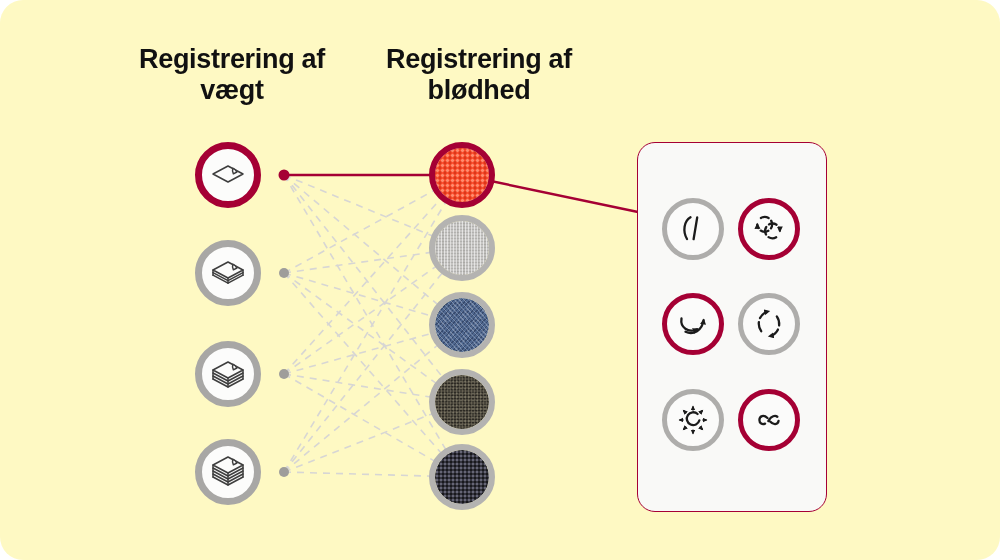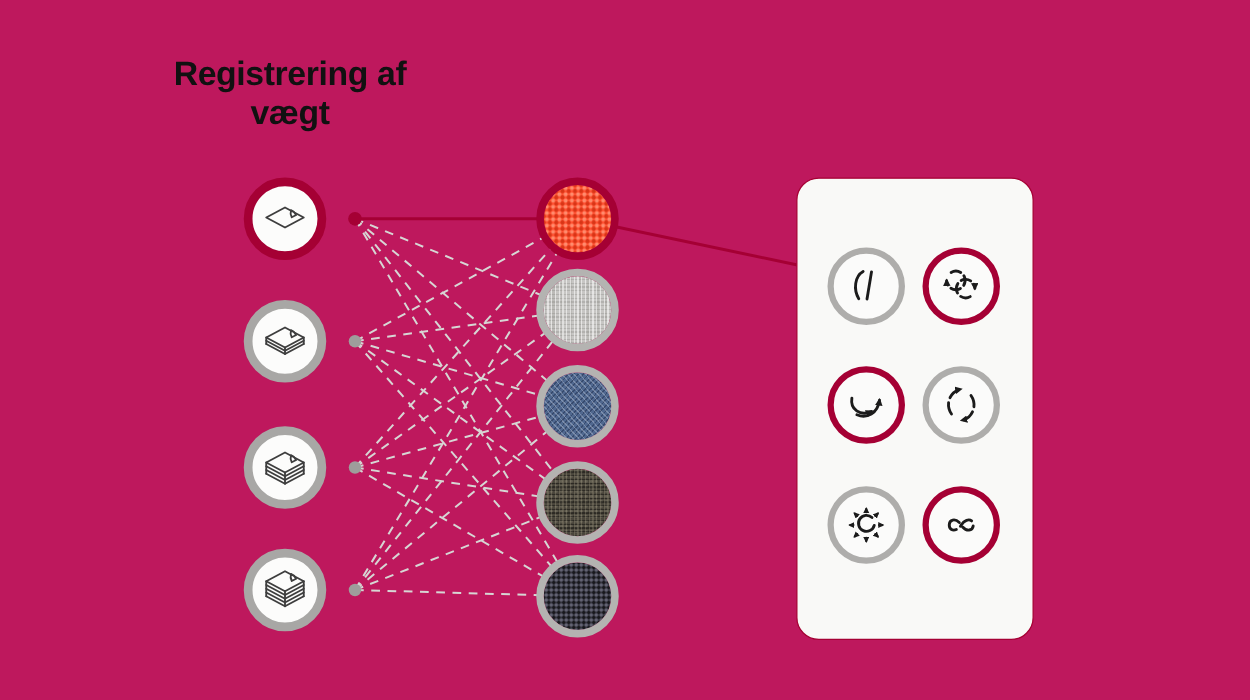--- a/index.html
+++ b/index.html
@@ -48,22 +48,23 @@
   <defs>
     <marker id="ah" markerUnits="userSpaceOnUse" markerWidth="8" markerHeight="8" refX="4.2" refY="3" orient="auto">
       <path d="M0 0 L6 3 L0 6 Z" fill="#1b1b1b"></path>
     </marker>
     <marker id="ah2" markerUnits="userSpaceOnUse" markerWidth="6" markerHeight="6" refX="3.2" refY="2.4" orient="auto">
       <path d="M0 0 L4.8 2.4 L0 4.8 Z" fill="#1b1b1b"></path>
     </marker>
   </defs>
 </svg>
 
-<div class="stage" style="background: #be185d;">
+<div class="stage" style="background: #fef9c3; border-radius: 23px;">
   <h2 class="hdr hdr-weight">Registrering af vægt</h2>
+  <h2 class="hdr hdr-softness">Registrering af blødhed</h2>
   <svg class="connections" width="1000" height="560">
       <line x1="284" y1="175" x2="462" y2="248" stroke="#d7d6d4" stroke-width="1.6" stroke-dasharray="7 6"></line>
       <line x1="284" y1="175" x2="462" y2="325" stroke="#d7d6d4" stroke-width="1.6" stroke-dasharray="7 6"></line>
       <line x1="284" y1="175" x2="462" y2="402" stroke="#d7d6d4" stroke-width="1.6" stroke-dasharray="7 6"></line>
       <line x1="284" y1="175" x2="462" y2="477" stroke="#d7d6d4" stroke-width="1.6" stroke-dasharray="7 6"></line>
       <line x1="284" y1="273" x2="462" y2="175" stroke="#d7d6d4" stroke-width="1.6" stroke-dasharray="7 6"></line>
       <line x1="284" y1="273" x2="462" y2="248" stroke="#d7d6d4" stroke-width="1.6" stroke-dasharray="7 6"></line>
       <line x1="284" y1="273" x2="462" y2="325" stroke="#d7d6d4" stroke-width="1.6" stroke-dasharray="7 6"></line>
       <line x1="284" y1="273" x2="462" y2="402" stroke="#d7d6d4" stroke-width="1.6" stroke-dasharray="7 6"></line>
       <line x1="284" y1="273" x2="462" y2="477" stroke="#d7d6d4" stroke-width="1.6" stroke-dasharray="7 6"></line>

